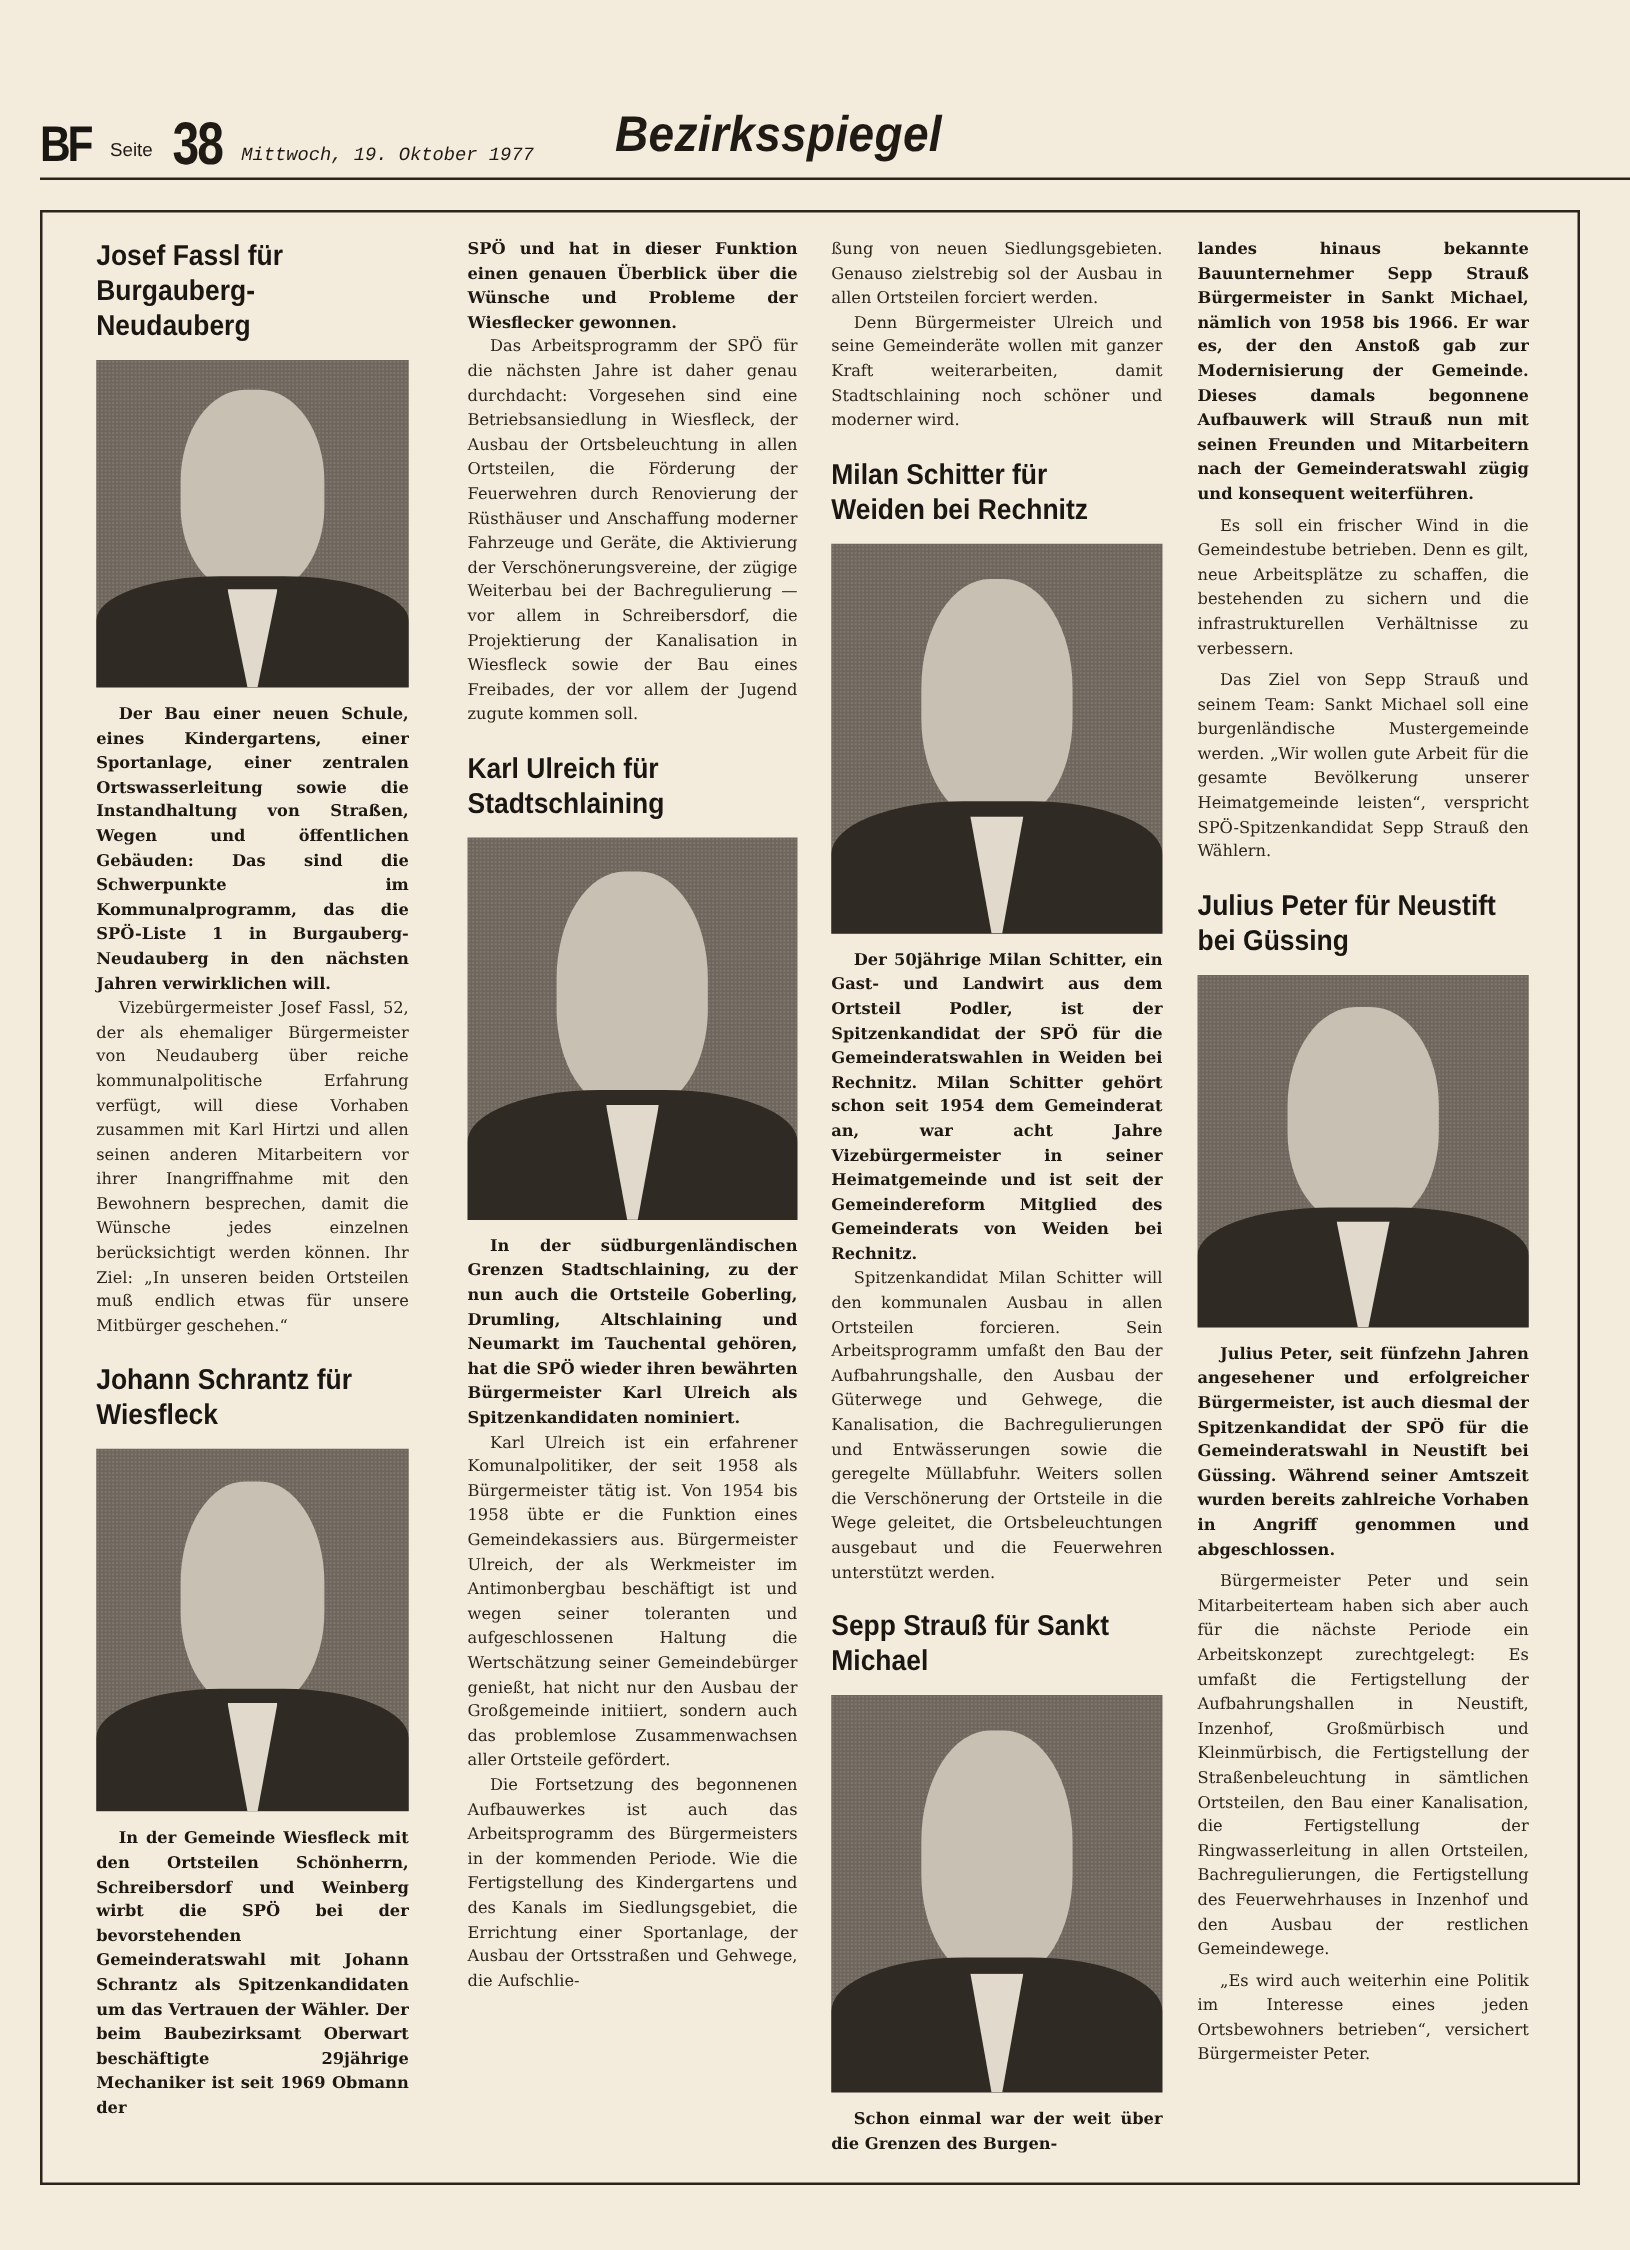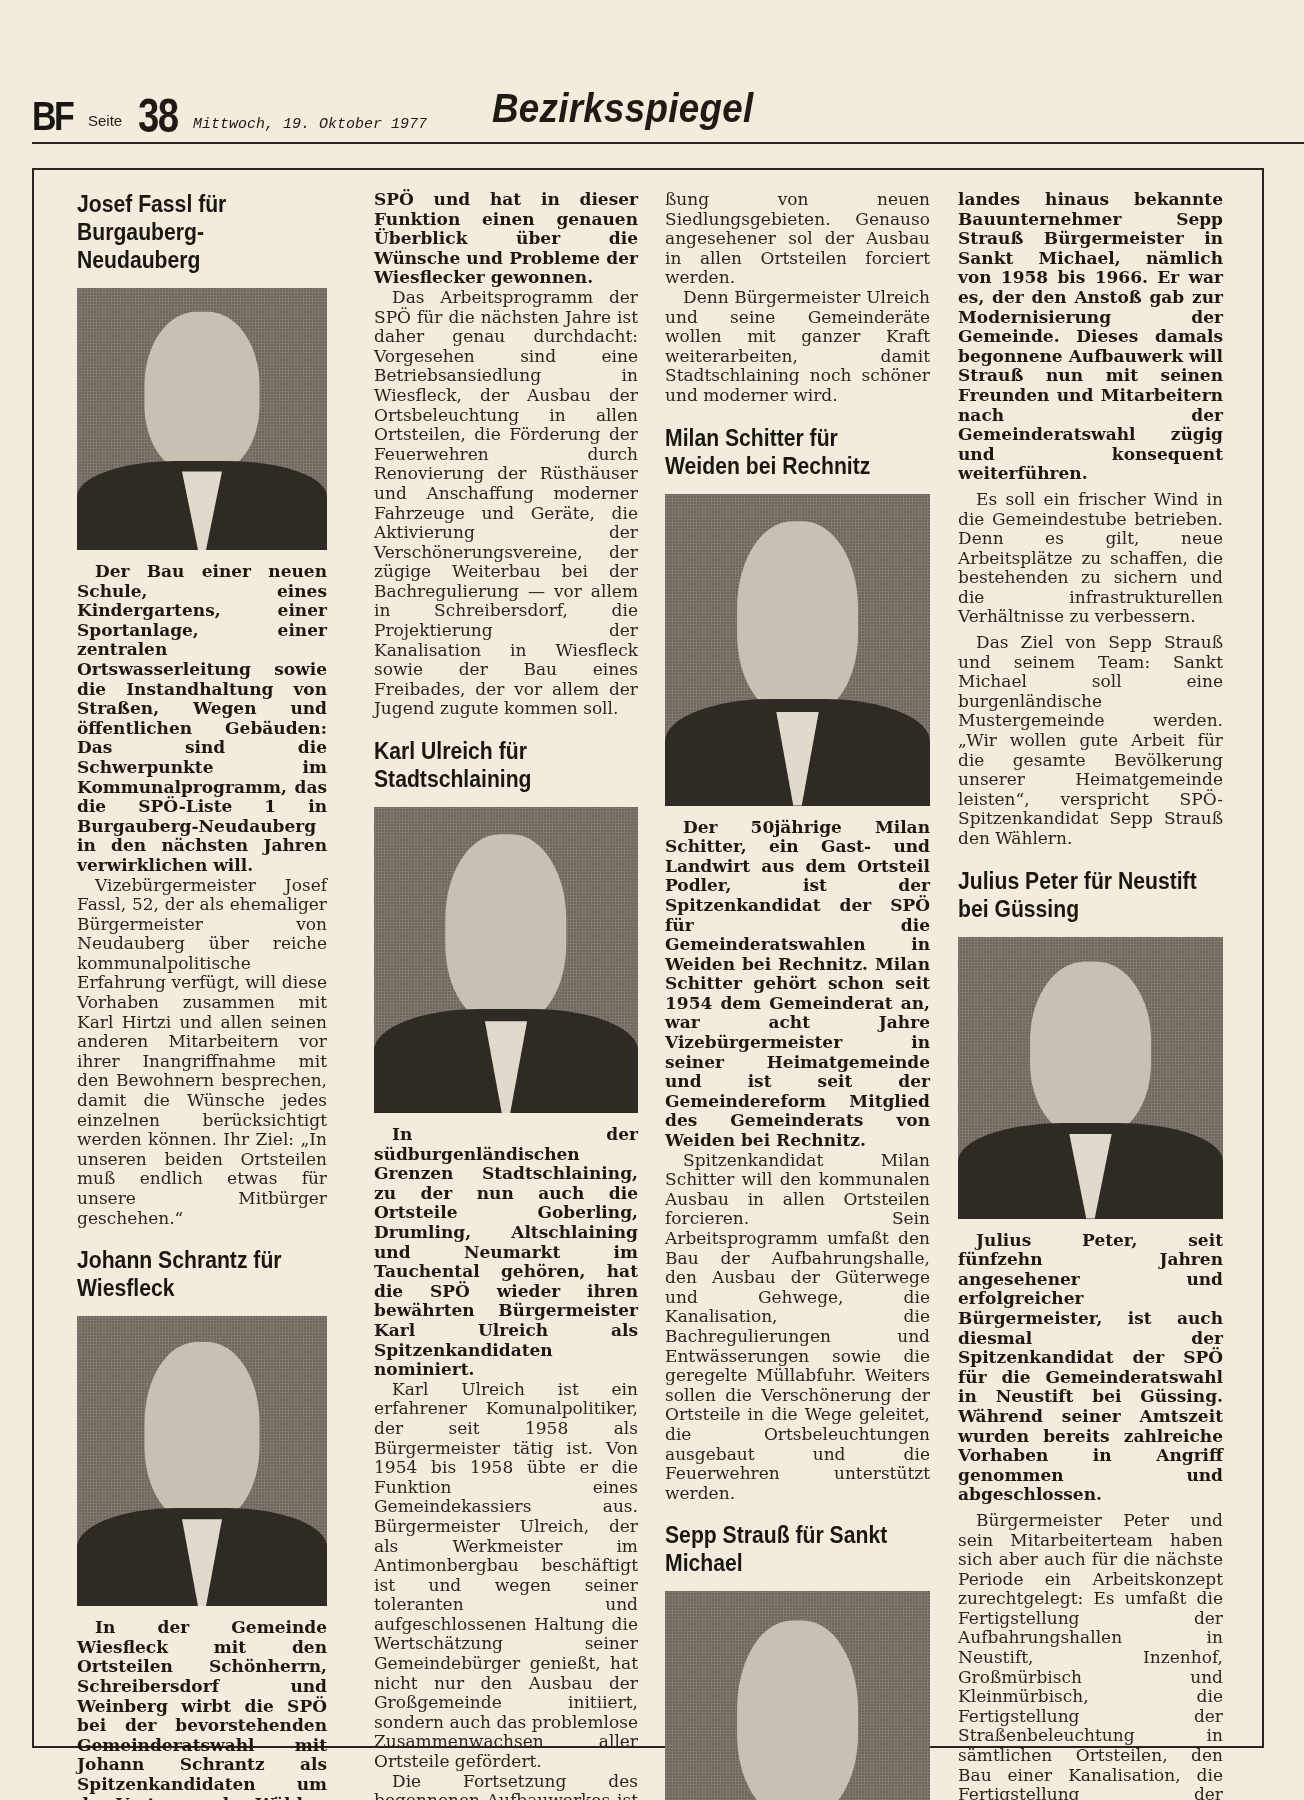--- a/index.html
+++ b/index.html
@@ -26,21 +26,21 @@
   .col3 { left: 665px; width: 265px; }
   .col4 { left: 958px; width: 265px; }
 
   h2.hl {
     margin: 0 0 14px 0;
     font-family: "Liberation Sans", sans-serif; font-weight: 700;
     font-size: 23px; line-height: 28px; color: #1a1612;
     transform: scaleX(0.92); transform-origin: left;
   }
   p {
-    margin: 0; font-size: 17px; line-height: 19.6px;
+    margin: 0; font-size: 13px; line-height: 19.6px;
     text-align: justify; hyphens: manual; color: #2b241b;
   }
   p.lead { font-weight: 700; color: #1e1812; }
   p.ind { text-indent: 18px; }
   .photo {
     margin: 0 0 12px 0; background: #6e665c; position: relative; overflow: hidden;
     background-image: radial-gradient(circle, rgba(255,255,255,0.12) 1px, transparent 1.2px);
     background-size: 3px 3px;
   }
   .photo .face {
@@ -108,21 +108,21 @@
       <div class="suit"></div>
       <div class="collar"></div>
     </div>
     <p class="lead ind">In der südburgenländischen Grenzen Stadtschlaining, zu der nun auch die Ortsteile Goberling, Drumling, Altschlaining und Neumarkt im Tauchental gehören, hat die SPÖ wieder ihren bewährten Bürgermeister Karl Ulreich als Spitzenkandidaten nominiert.</p>
     <p class="ind">Karl Ulreich ist ein erfahrener Komunalpolitiker, der seit 1958 als Bürgermeister tätig ist. Von 1954 bis 1958 übte er die Funktion eines Gemeindekassiers aus. Bürgermeister Ulreich, der als Werkmeister im Antimonbergbau beschäftigt ist und wegen seiner toleranten und aufgeschlossenen Haltung die Wertschätzung seiner Gemeindebürger genießt, hat nicht nur den Ausbau der Großgemeinde initiiert, sondern auch das problemlose Zusammenwachsen aller Ortsteile gefördert.</p>
     <p class="ind">Die Fortsetzung des begonnenen Aufbauwerkes ist auch das Arbeitsprogramm des Bürgermeisters in der kommenden Periode. Wie die Fertigstellung des Kindergartens und des Kanals im Siedlungsgebiet, die Errichtung einer Sportanlage, der Ausbau der Ortsstraßen und Gehwege, die Aufschlie-</p>
   </article>
 </div>
 
 <div class="col col3">
-  <p>ßung von neuen Siedlungsgebieten. Genauso angesehener sol der Ausbau in allen Ortsteilen forciert werden.</p>
+  <p>ßung von neuen Siedlungsgebieten. Genauso zielstrebig sol der Ausbau in allen Ortsteilen forciert werden.</p>
   <p class="ind">Denn Bürgermeister Ulreich und seine Gemeinderäte wollen mit ganzer Kraft weiterarbeiten, damit Stadtschlaining noch schöner und moderner wird.</p>
   <div class="gap"></div>
   <article>
     <h2 class="hl">Milan Schitter für Weiden bei Rechnitz</h2>
     <div class="photo" style="height:312px">
       <div class="face"></div>
       <div class="suit"></div>
       <div class="collar"></div>
     </div>
     <p class="lead ind">Der 50jährige Milan Schitter, ein Gast- und Landwirt aus dem Ortsteil Podler, ist der Spitzenkandidat der SPÖ für die Gemeinderatswahlen in Weiden bei Rechnitz. Milan Schitter gehört schon seit 1954 dem Gemeinderat an, war acht Jahre Vizebürgermeister in seiner Heimatgemeinde und ist seit der Gemeindereform Mitglied des Gemeinderats von Weiden bei Rechnitz.</p>

